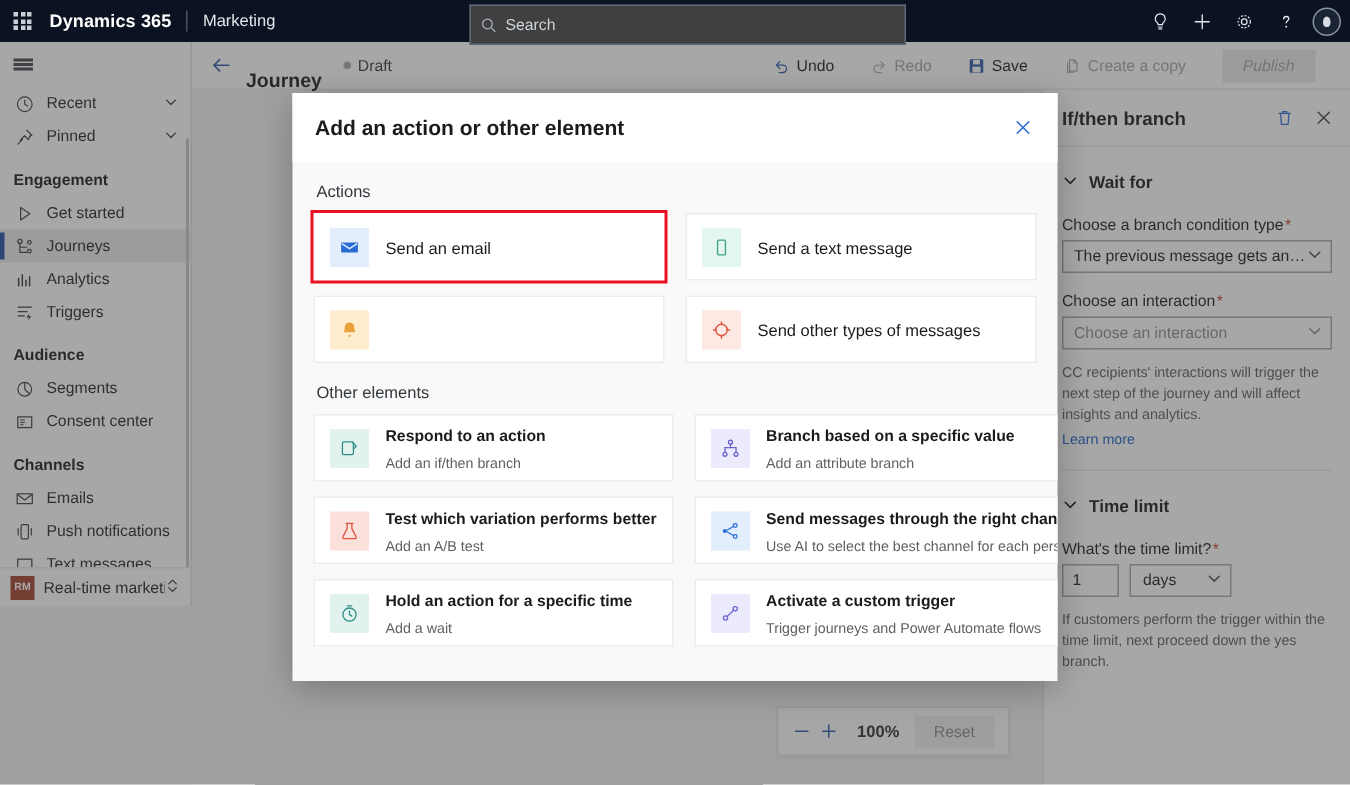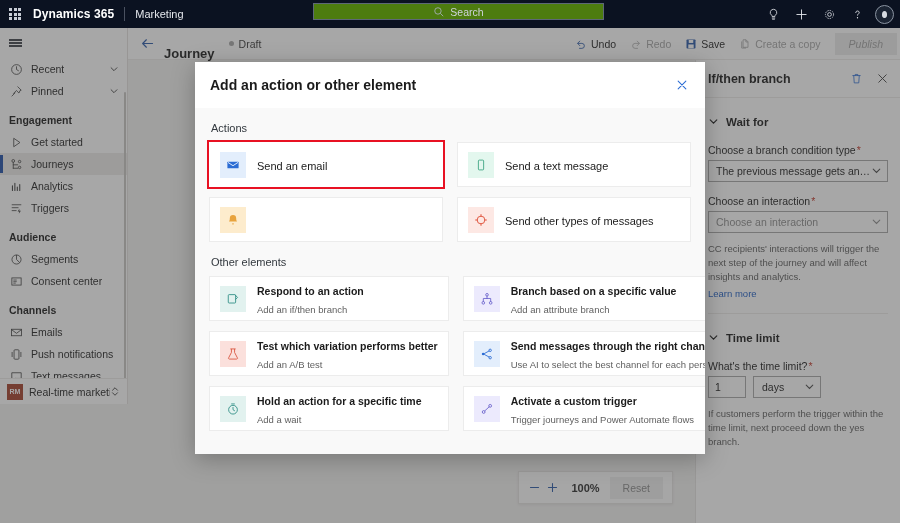--- a/index.html
+++ b/index.html
@@ -26,23 +26,23 @@
   .waffle-grid i { background: #c8cdd6; width: 3px; height: 3px; display: block; }
   .brand {
     color: #ffffff; font-size: 12px; font-weight: 600; letter-spacing: .1px;
     padding-left: 3px;
   }
   .brand-sep {
     width: 1px; height: 14px; background: #4a5160; margin: 0 10px;
   }
   .brand-sub { color: #e4e7ec; font-size: 11px; font-weight: 400; }
   .searchbox {
-    position: absolute; left: 313px; top: 3px; width: 291px; height: 17px;
-    background: #4d7c0f; border: 1px solid #5d6877; display: flex;
-    align-items: center; padding: 0 6px; cursor: text; justify-content: center;
+    position: absolute; left: 313px; top: 3px; width: 291px; height: 27px;
+    background: #404040; border: 1px solid #5d6877; display: flex;
+    align-items: center; padding: 0 6px; cursor: text;
   }
   .search-icon { width: 12px; height: 12px; flex: none; margin-right: 5px; }
   .search-ph { color: #cfd4dc; font-size: 10.5px; }
   .topnav-right {
     position: absolute; right: 6px; top: 0; height: 28px;
     display: flex; align-items: center; gap: 2px;
   }
   .tn-btn {
     width: 26px; height: 26px; display: flex; align-items: center;
     justify-content: center; cursor: pointer;
@@ -114,21 +114,21 @@
     border-bottom: 1px solid #edebe9; z-index: 30;
   }
   .back-btn { width: 24px; height: 24px; margin-left: 7px;
     display: flex; align-items: center; justify-content: center; cursor: pointer; }
   .jtitle { font-size: 13px; font-weight: 700; color: #1b1b1b; margin-left: 5px; margin-top: 20px; }
   .jstatus { display: flex; align-items: center; margin-left: 14px; }
   .jdot { width: 5px; height: 5px; border-radius: 50%; background: #a8a8a8;
     margin-right: 5px; }
   .jstatus-lbl { font-size: 10.5px; color: #3b3b3b; }
   .cmd-right { margin-left: auto; display: flex; align-items: center;
-    gap: 2px; padding-right: 3px; }
+    gap: 12px; padding-right: 23px; }
   .cmd-btn {
     display: flex; align-items: center; gap: 4px; padding: 4px 6px;
     font-size: 10.5px; color: #1b1b1b; cursor: pointer; white-space: nowrap;
   }
   .cmd-btn.disabled { color: #a5a5a5; cursor: default; }
   .publish-btn {
     background: #ebebeb; color: #a3a3a3; font-size: 10.5px;
     padding: 5px 14px; margin-left: 6px; cursor: default; font-style: italic;
   }
 

